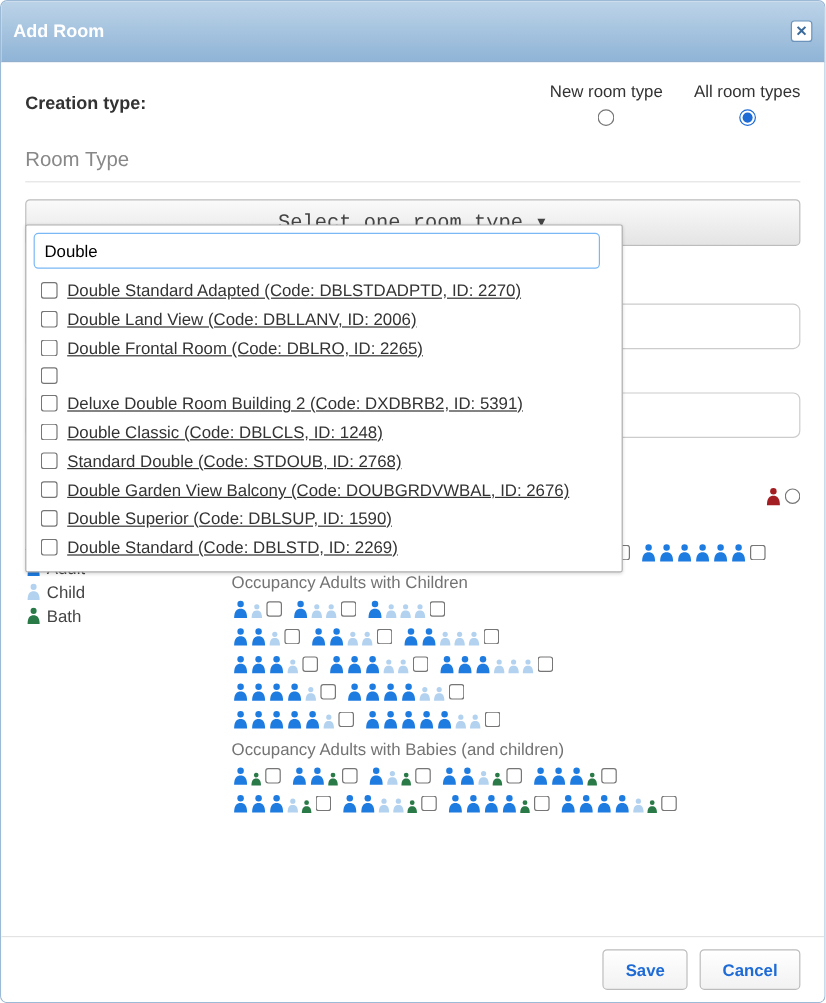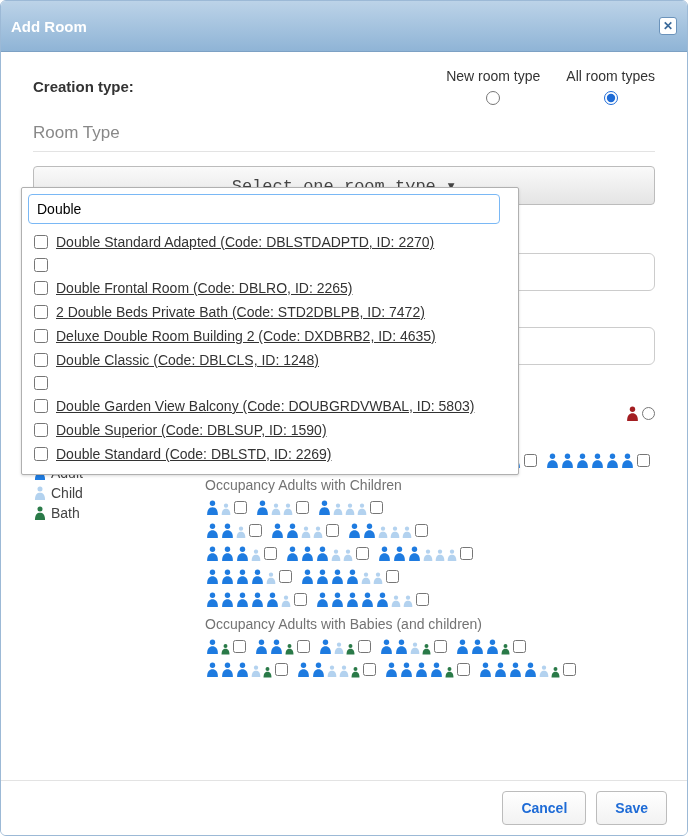--- a/index.html
+++ b/index.html
@@ -1,20 +1,20 @@
 <!DOCTYPE html>
 <html><head>
 <meta charset="utf-8">
 <style>
   *{box-sizing:border-box;margin:0;padding:0;}
   body{font-family:"Segoe UI",Arial,sans-serif;font-size:14px;color:#333;background:#fff;}
   .dialog{width:688px;height:836px;border:1px solid #9cb9d6;border-radius:6px;position:relative;overflow:hidden;display:flex;flex-direction:column;}
   .titlebar{background:linear-gradient(to bottom,#bcd3e8,#8fb4d6);padding:16px 10px;color:#fff;font-weight:bold;font-size:15px;display:flex;justify-content:space-between;align-items:center;border-bottom:1px solid #7da1c4;}
   .close-btn{background:#fff;border:1px solid #6b93bb;border-radius:3px;width:18px;height:18px;display:flex;align-items:center;justify-content:center;color:#3b6a9a;font-size:12px;cursor:pointer;font-weight:bold;}
-  .body{flex:1;overflow-y:auto;background:#fff;padding:16px 32px;position:relative;}
+  .body{flex:1;overflow-y:auto;background:#fff;padding:16px 20px;position:relative;}
   .body::-webkit-scrollbar{width:10px;}
   .body::-webkit-scrollbar-thumb{background:#c1c1c1;border-radius:4px;}
   .body::-webkit-scrollbar-track{background:#f0f0f0;}
   .row-top{display:flex;justify-content:space-between;align-items:center;margin-bottom:18px;}
   .lbl-bold{font-weight:bold;font-size:15px;}
   .radio-group{display:flex;gap:26px;align-items:center;font-size:14px;}
   .radio-item{display:flex;align-items:center;gap:7px;flex-direction:column;}
   .radio-item input{accent-color:#1e6bd6;width:14px;height:14px;}
   .section-title{color:#888;font-size:17px;font-weight:400;margin-bottom:8px;}
   .select-bar{background:linear-gradient(to bottom,#fafafa,#e4e4e4);border:1px solid #bcbcbc;border-radius:4px;text-align:center;padding:8px;color:#444;font-size:17px;cursor:pointer;margin-bottom:0;font-family:Liberation Mono, monospace;}
@@ -671,55 +671,56 @@
 
     <div class="dd-overlay">
       <input class="dd-search" value="Double" style="">
       <div class="dd-list" id="dd-list">
           <label class="dd-item">
             <input type="checkbox" style="">
             <span>Double Standard Adapted (Code: DBLSTDADPTD, ID: 2270)</span>
           </label>
           <label class="dd-item">
             <input type="checkbox" style="">
+            <span>Double Land View (Code: DBLLANV, ID: 2006)</span>
           </label>
           <label class="dd-item">
             <input type="checkbox" style="">
             <span>Double Frontal Room (Code: DBLRO, ID: 2265)</span>
           </label>
           <label class="dd-item">
             <input type="checkbox" style="">
-            <span>2 Double Beds Private Bath (Code: STD2DBLPB, ID: 7472)</span>
-          </label>
-          <label class="dd-item">
-            <input type="checkbox" style="">
-            <span>Deluxe Double Room Building 2 (Code: DXDBRB2, ID: 4635)</span>
+          </label>
+          <label class="dd-item">
+            <input type="checkbox" style="">
+            <span>Deluxe Double Room Building 2 (Code: DXDBRB2, ID: 5391)</span>
           </label>
           <label class="dd-item">
             <input type="checkbox" style="">
             <span>Double Classic (Code: DBLCLS, ID: 1248)</span>
           </label>
           <label class="dd-item">
             <input type="checkbox" style="">
-          </label>
-          <label class="dd-item">
-            <input type="checkbox" style="">
-            <span>Double Garden View Balcony (Code: DOUBGRDVWBAL, ID: 5803)</span>
+            <span>Standard Double (Code: STDOUB, ID: 2768)</span>
+          </label>
+          <label class="dd-item">
+            <input type="checkbox" style="">
+            <span>Double Garden View Balcony (Code: DOUBGRDVWBAL, ID: 2676)</span>
           </label>
           <label class="dd-item">
             <input type="checkbox" style="">
             <span>Double Superior (Code: DBLSUP, ID: 1590)</span>
           </label>
           <label class="dd-item">
             <input type="checkbox" style="">
             <span>Double Standard (Code: DBLSTD, ID: 2269)</span>
           </label>
         </div>
     </div>
 
   </div>
 
   <div class="footer">
+    <button class="btn">Save</button>
     <button class="btn">Cancel</button>
-    <button class="btn">Save</button>
   </div>
 
 </div>
 
 </body></html>

